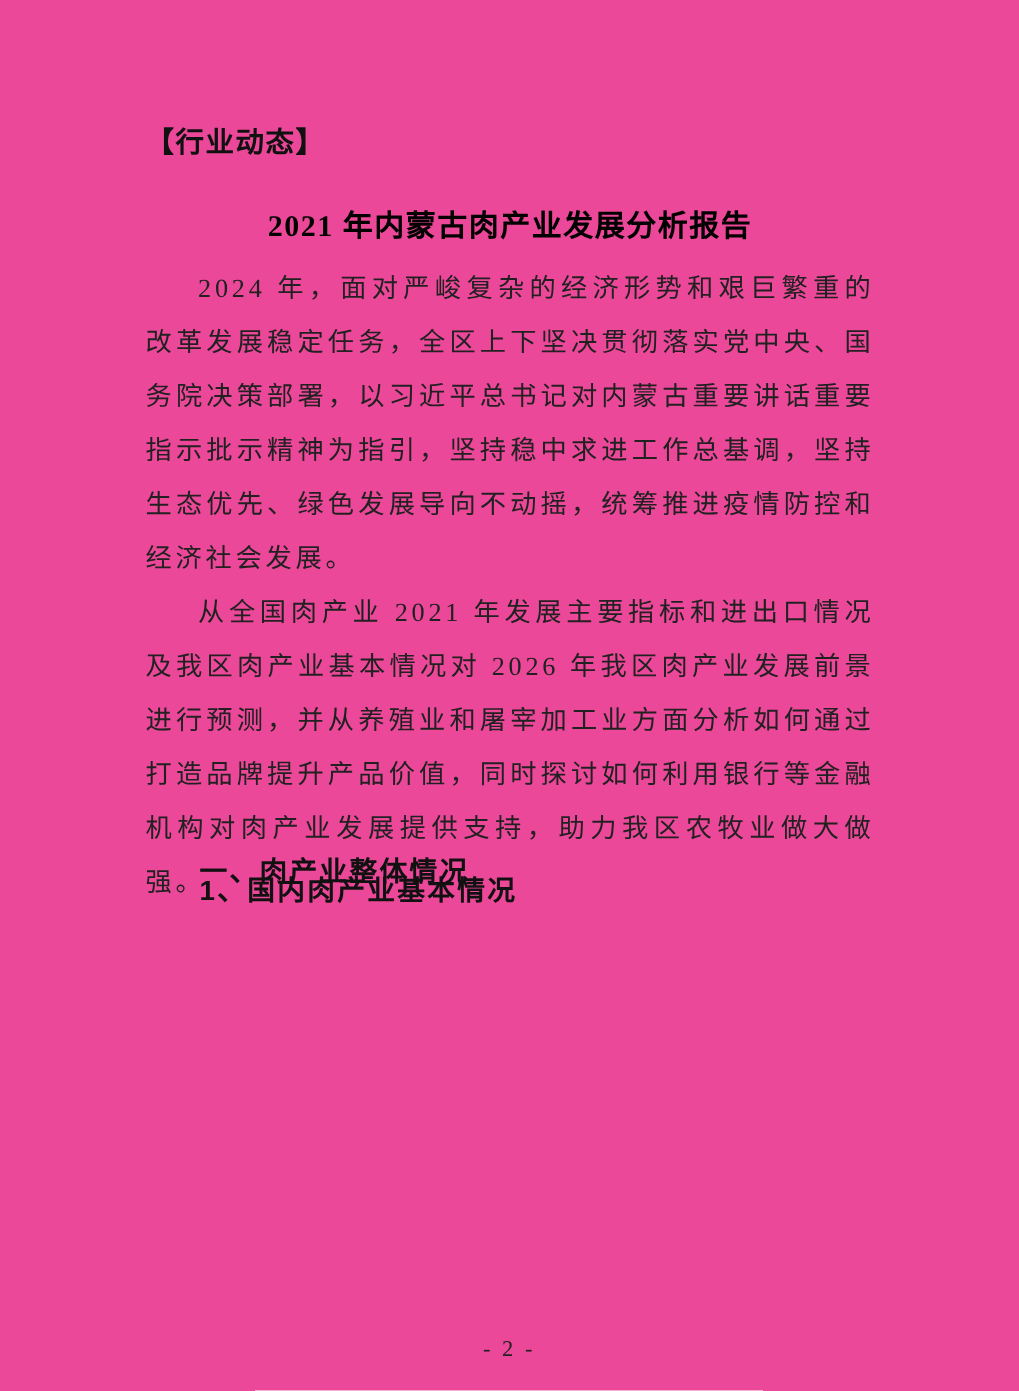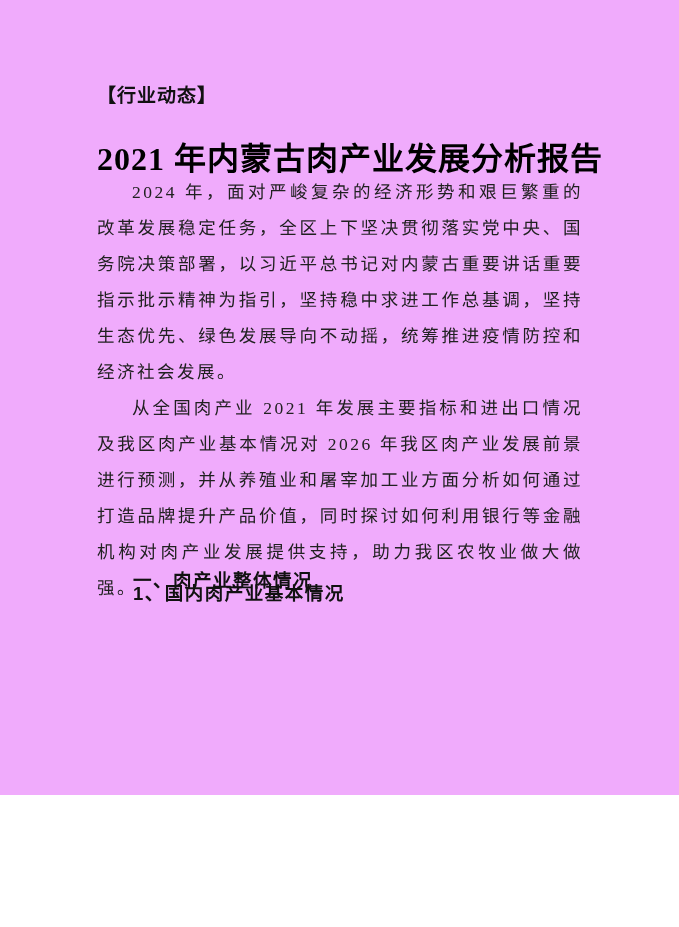--- a/index.html
+++ b/index.html
@@ -3,22 +3,22 @@
 <meta charset="utf-8">
 <style>
   html, body {
     margin: 0;
     padding: 0;
     background: #ffffff;
   }
   .page {
     position: relative;
     width: 679px;
-    height: 795px;
-    background: #f0abfc;
+    height: 927px;
+    background: #ec4899;
     overflow: hidden;
     font-family: "Liberation Serif", "DejaVu Serif", serif;
     color: #212121;
   }
   .section-label {
     position: absolute;
     left: 97px;
     top: 84px;
     font-family: "Liberation Sans", "DejaVu Sans", sans-serif;
     font-weight: bold;
@@ -28,21 +28,21 @@
     color: #111111;
   }
   .doc-title {
     position: absolute;
     left: 97px;
     top: 116px;
     width: 486px;
     text-align: center;
     font-family: "Liberation Serif", "DejaVu Serif", serif;
     font-weight: bold;
-    font-size: 32px;
+    font-size: 20px;
     line-height: 44px;
     letter-spacing: 1px;
     color: #000000;
     white-space: nowrap;
   }
   .body-para {
     position: absolute;
     left: 97px;
     width: 486px;
     margin: 0;

